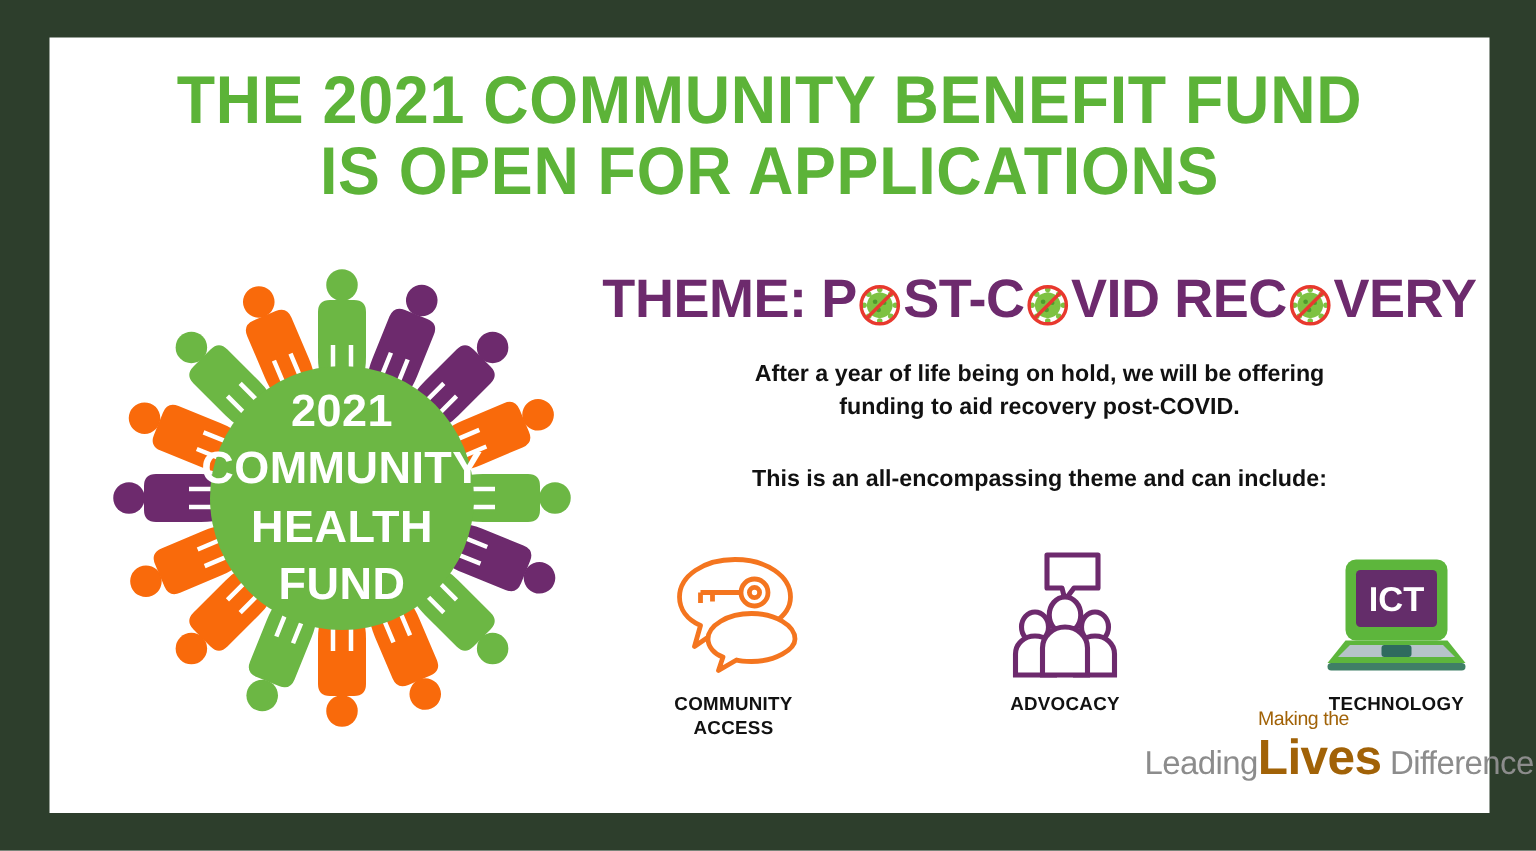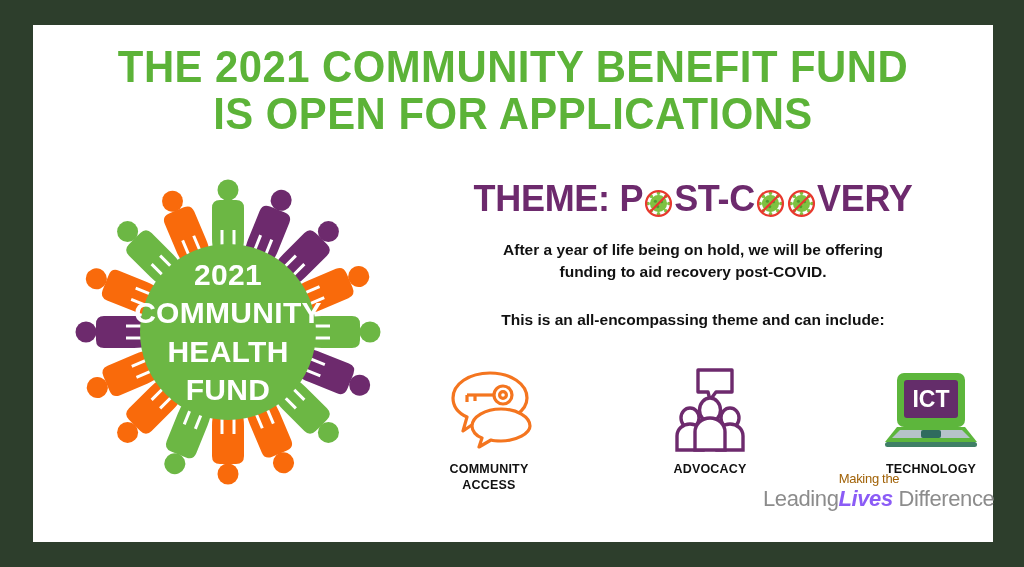--- a/index.html
+++ b/index.html
@@ -134,24 +134,23 @@
   }
   #logo-bottom {
     margin-top:2px;
     font-size:22px;
     line-height:1.1;
     color:#8C8C8C;
     letter-spacing:-0.4px;
     white-space:nowrap;
   }
   #logo-lives {
-    color:#8b5cf6;
-    font-weight:bold;
-    font-size:22px;
-    font-style:italic;
+    color:#a16207;
+    font-weight:bold;
+    font-size:33px;
   }
 </style>
 </head>
 <body>
 
 <div id="poster">
   <div id="panel">
 
     <div id="headline">THE 2021 COMMUNITY BENEFIT FUND
 IS OPEN FOR APPLICATIONS</div>
@@ -296,20 +295,21 @@
             </g>
             <g fill="#4E9B2E">
               <circle cx="16" cy="17" r="2"></circle>
                 <circle cx="24" cy="18" r="1.8"></circle>
               <circle cx="19" cy="24" r="2"></circle>
             </g>
             <circle cx="20" cy="20" r="16" fill="none" stroke="#E8392E" stroke-width="3"></circle>
             <line x1="9" y1="31" x2="31" y2="9" stroke="#E8392E" stroke-width="3"></line>
           </svg>
         </span>
+        <span>VID REC</span>
         <span class="virus-o">
           <svg viewBox="0 0 40 40" width="31" height="31">
             <circle cx="20" cy="20" r="11" fill="#7EC242"></circle>
             <g fill="#7EC242">
               <circle cx="20" cy="6.5" r="2.4"></circle>
                 <circle cx="29.5" cy="10.5" r="2.4"></circle>
               <circle cx="33.5" cy="20" r="2.4"></circle>
                 <circle cx="29.5" cy="29.5" r="2.4"></circle>
               <circle cx="20" cy="33.5" r="2.4"></circle>
                 <circle cx="10.5" cy="29.5" r="2.4"></circle>

